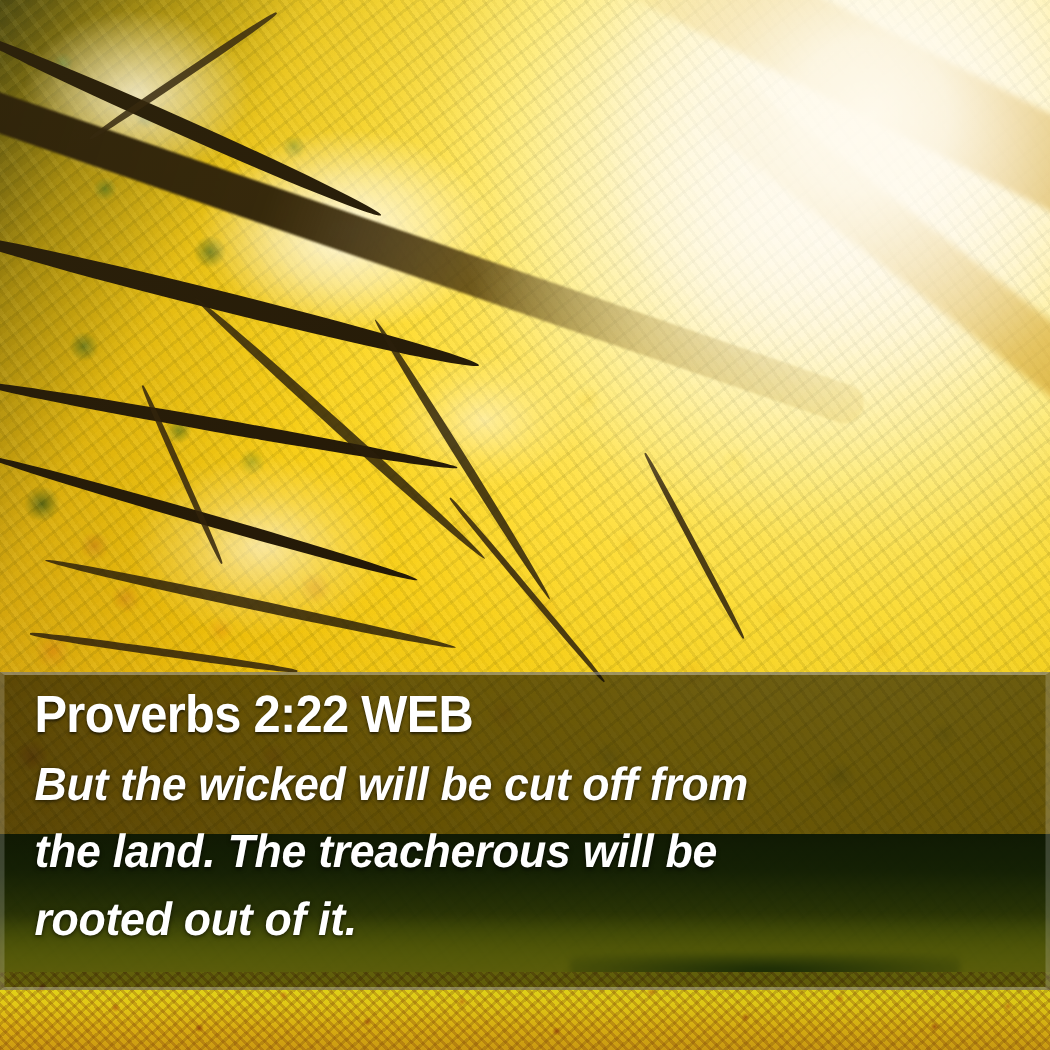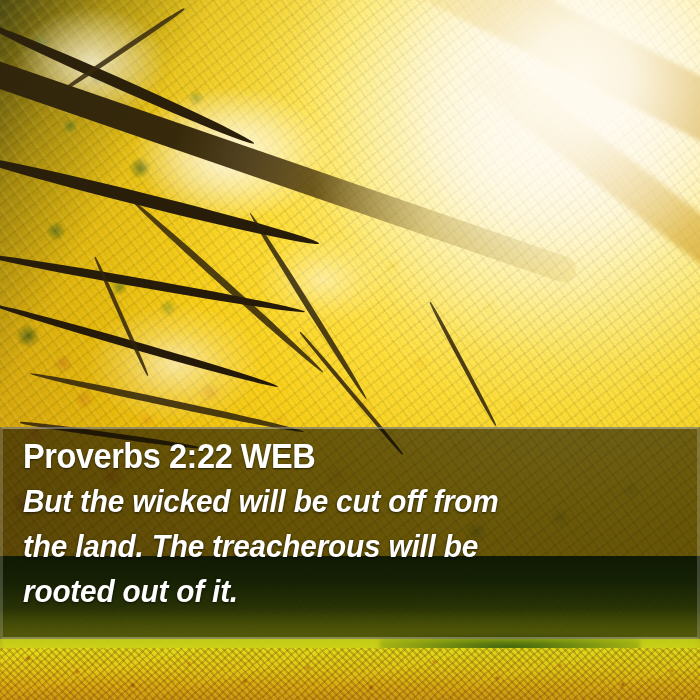--- a/index.html
+++ b/index.html
@@ -197,21 +197,21 @@
 
   
   #bg-grade {
     background:linear-gradient(160deg, rgba(255,214,60,0.10) 0%, rgba(255,180,20,0.06) 50%, rgba(120,140,20,0.10) 100%);
   }
 
   
   #verse-overlay {
     position:absolute;
     left:0; right:0;
-    top:427px; height:212px;
+    top:448px; height:212px;
     background:rgba(0,0,0,0.56);
     border-top:2px solid rgba(255,255,255,0.34);
     border-bottom:2px solid rgba(255,255,255,0.30);
     border-left:3px solid rgba(255,255,255,0.18);
     border-right:3px solid rgba(255,255,255,0.18);
     padding:8px 16px 0 20px;
   }
 
   #verse-title {
     color:#ffffff;

